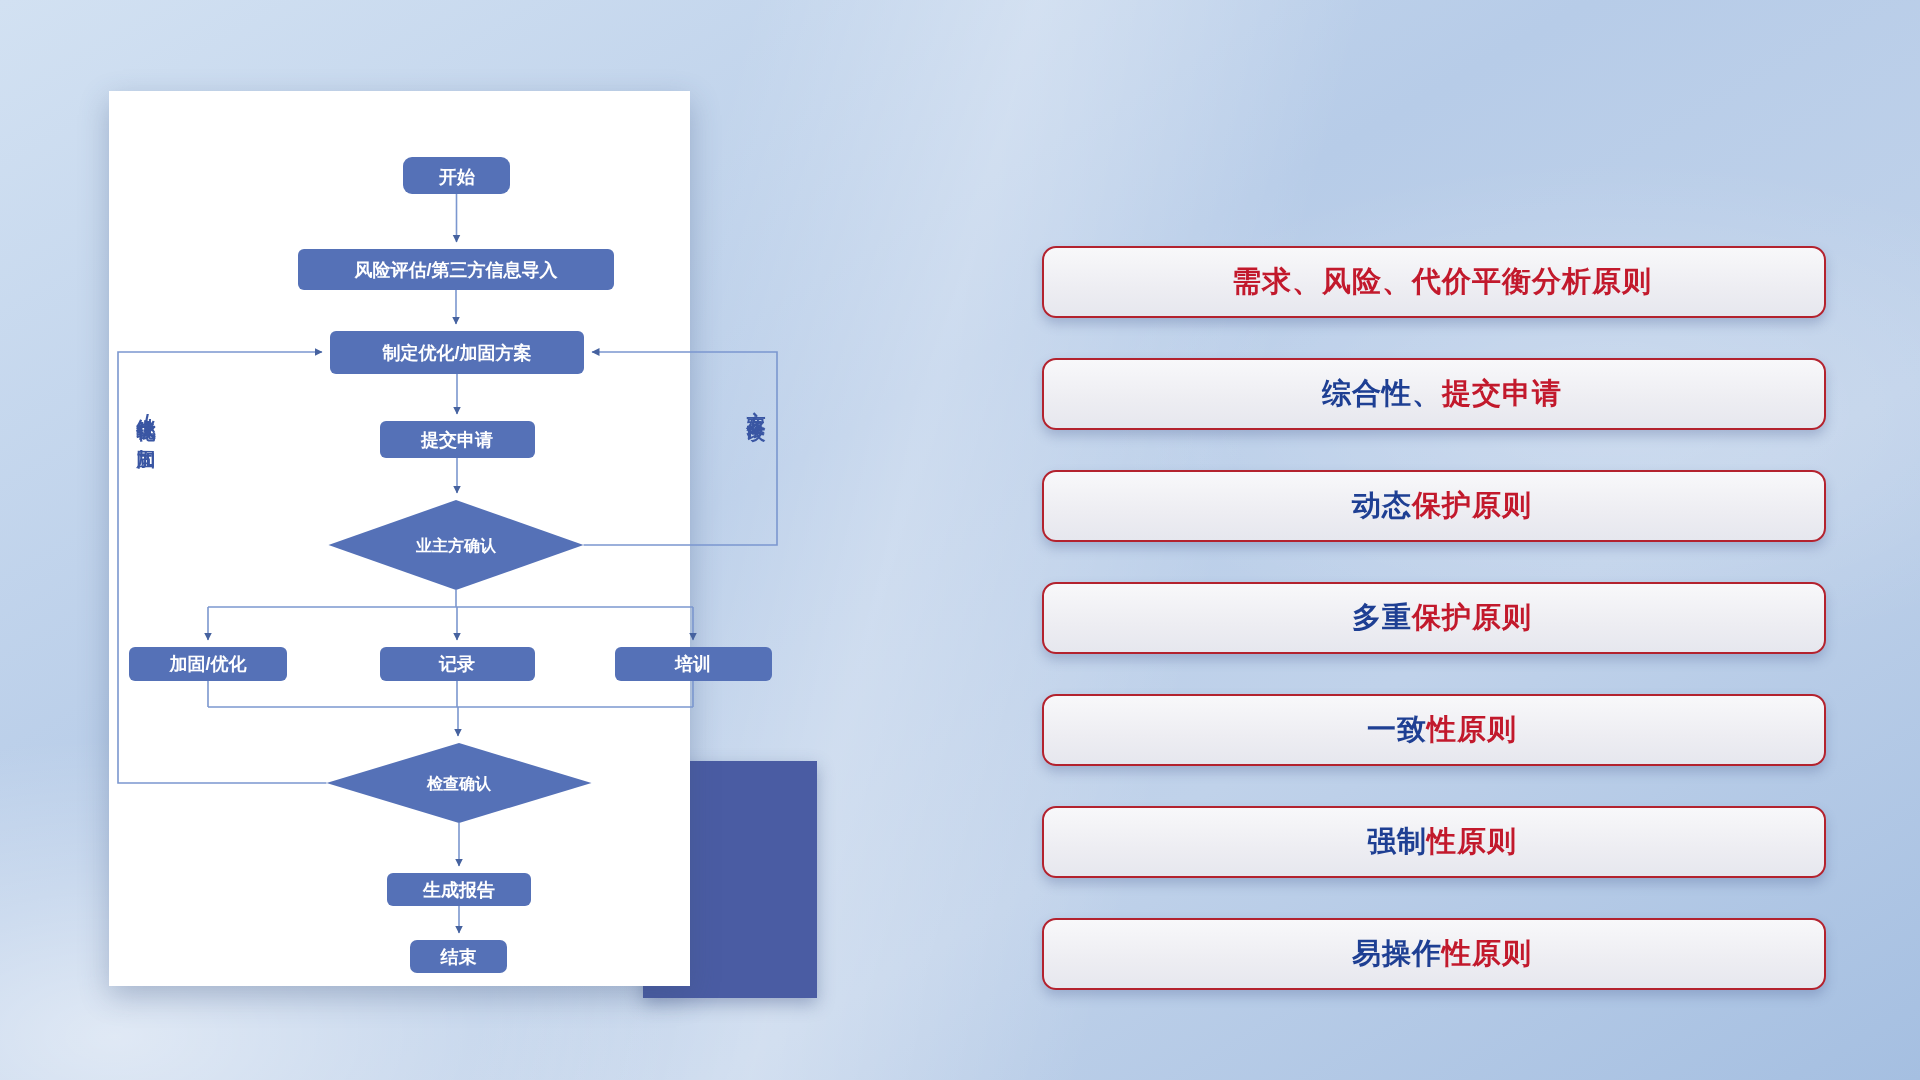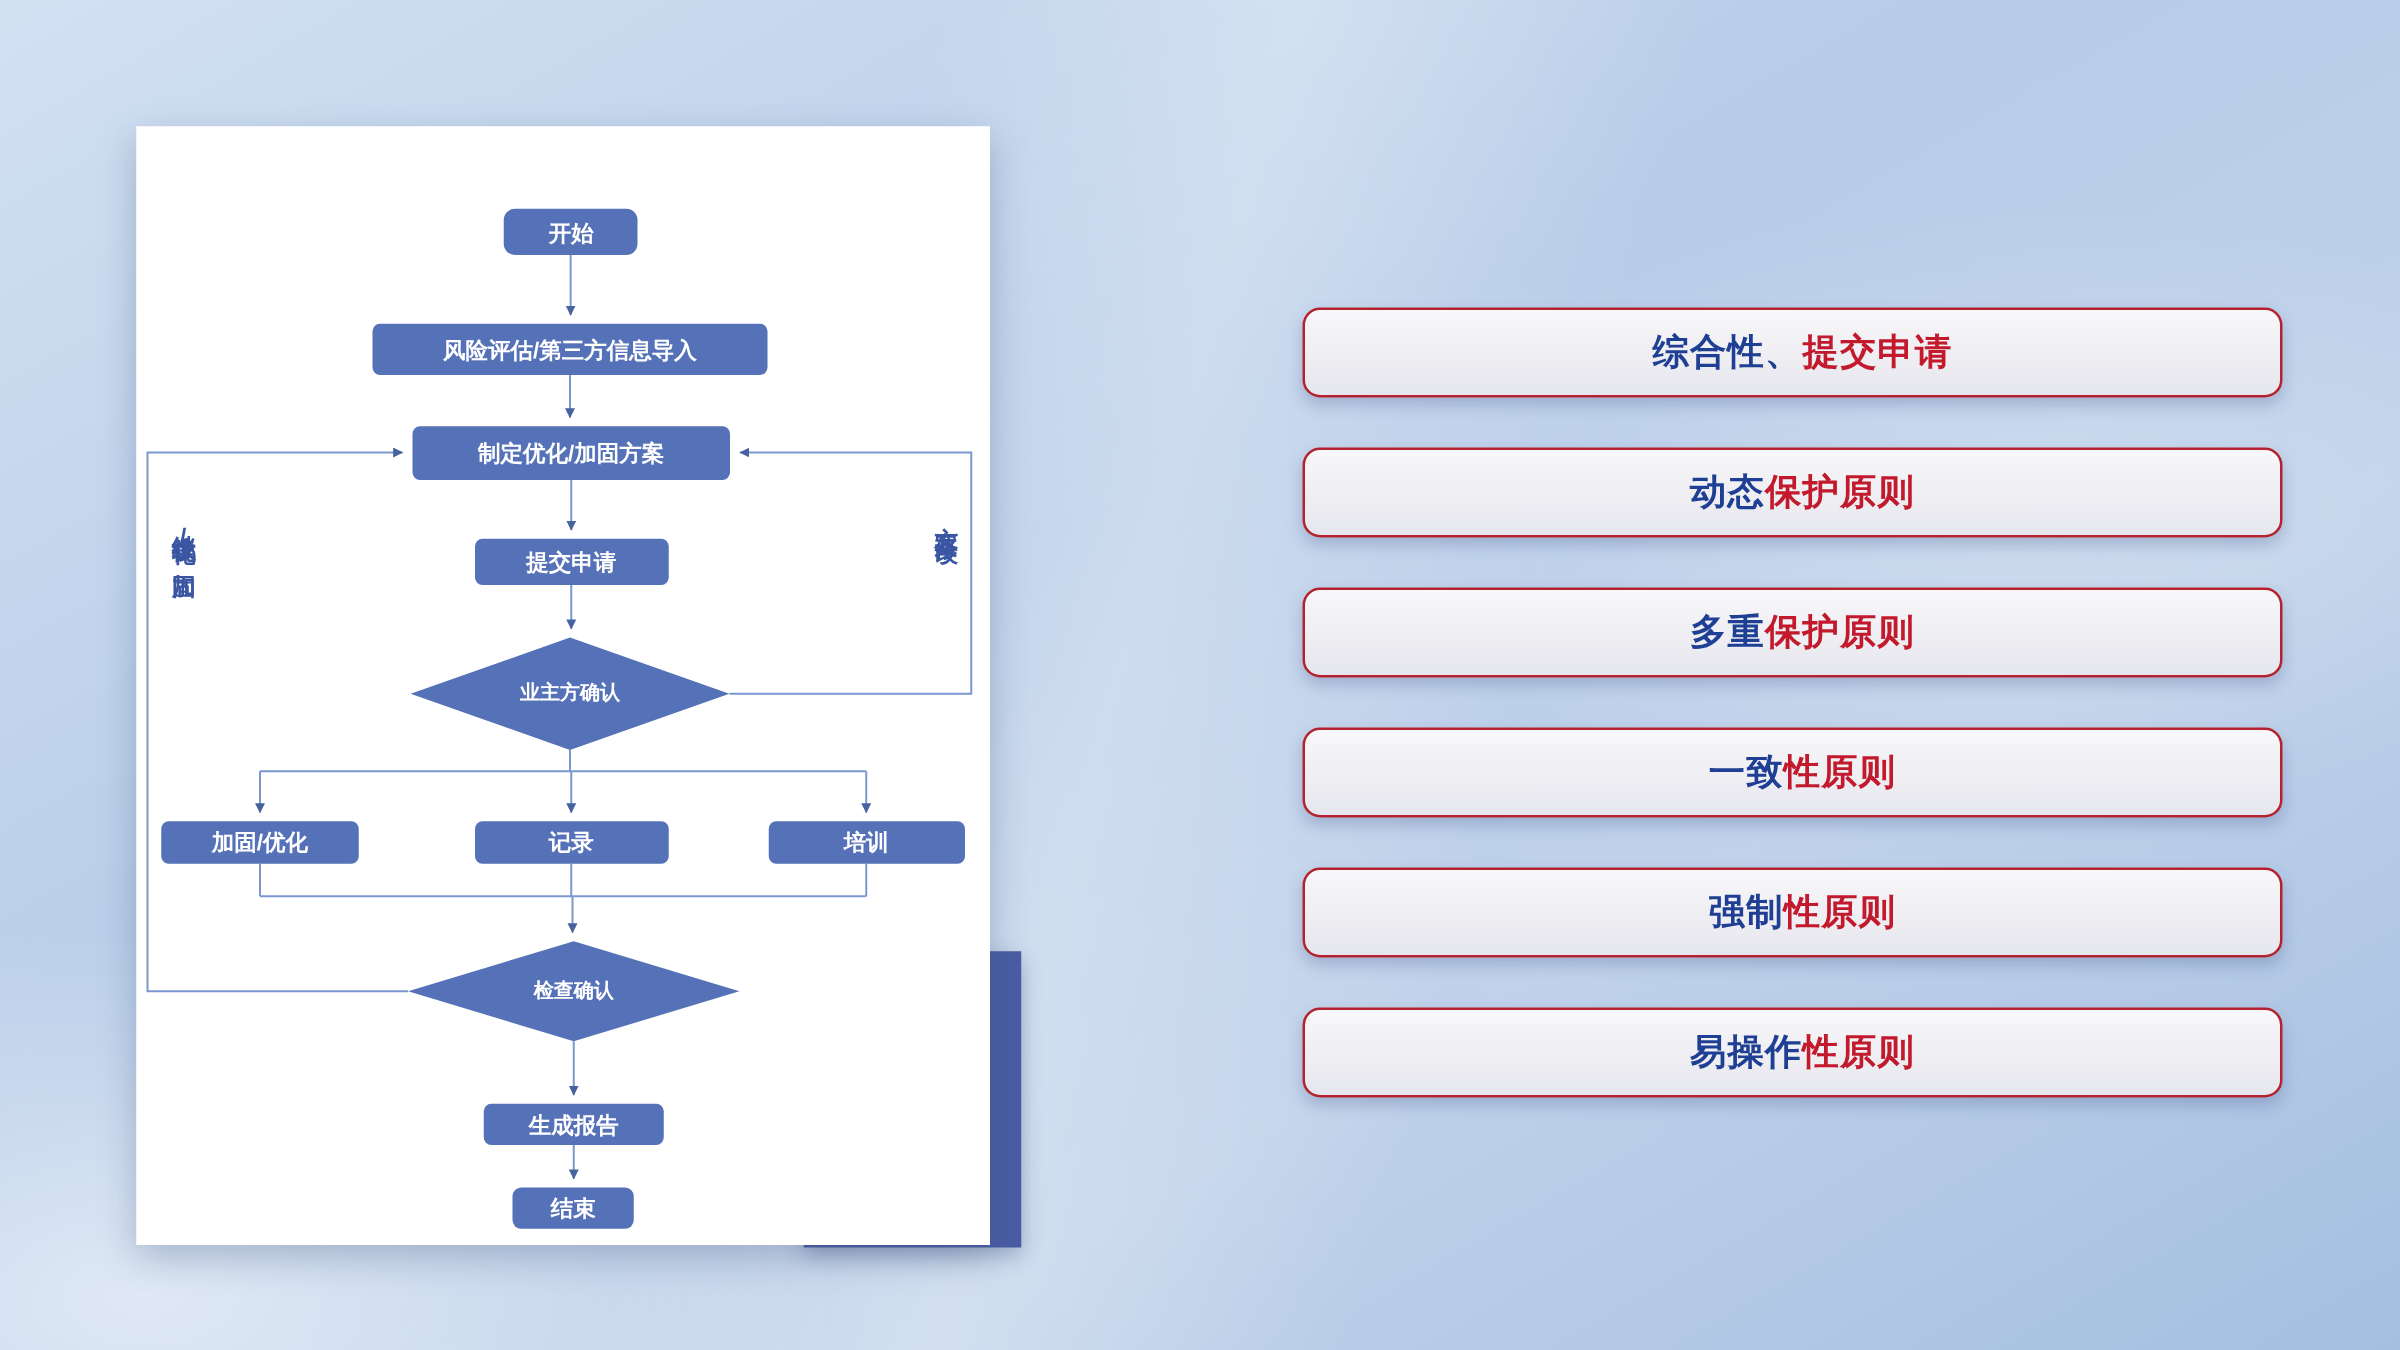--- a/index.html
+++ b/index.html
@@ -22,22 +22,22 @@
   
   .accent-rect {
     position: absolute;
     left: 643px; top: 761px;
     width: 174px; height: 237px;
     background: #4a5ca3;
     box-shadow: 0 6px 16px rgba(50,70,120,0.35);
   }
   .card {
     position: absolute;
-    left: 109px; top: 101px;
-    width: 683px; height: 895px;
+    left: 109px; top: 91px;
+    width: 581px; height: 895px;
     background: #ffffff;
     box-shadow: 0 10px 28px rgba(60,80,125,0.32);
   }
   .card svg { position: absolute; left: 0; top: 0; }
   .node { fill: #5571b7; }
   .ntext {
     fill: #ffffff;
     font-weight: bold;
     font-size: 18px;
     text-anchor: middle;
@@ -191,20 +191,24 @@
     </svg>
 
     <div class="vlabel left">继续优化/加固</div>
     <div class="vlabel right">方案修改</div>
   </div>
 
   <div class="right-panel">
 
     <div class="principles">
 
+      <div class="pill">
+        <span class="t-navy"></span>
+          <span class="t-red">需求、风险、代价平衡分析原则</span>
+      </div>
 
       <div class="pill">
         <span class="t-navy">综合性、</span>
           <span class="t-red">提交申请</span>
       </div>
 
       <div class="pill">
         <span class="t-navy">动态</span>
           <span class="t-red">保护原则</span>
       </div>

